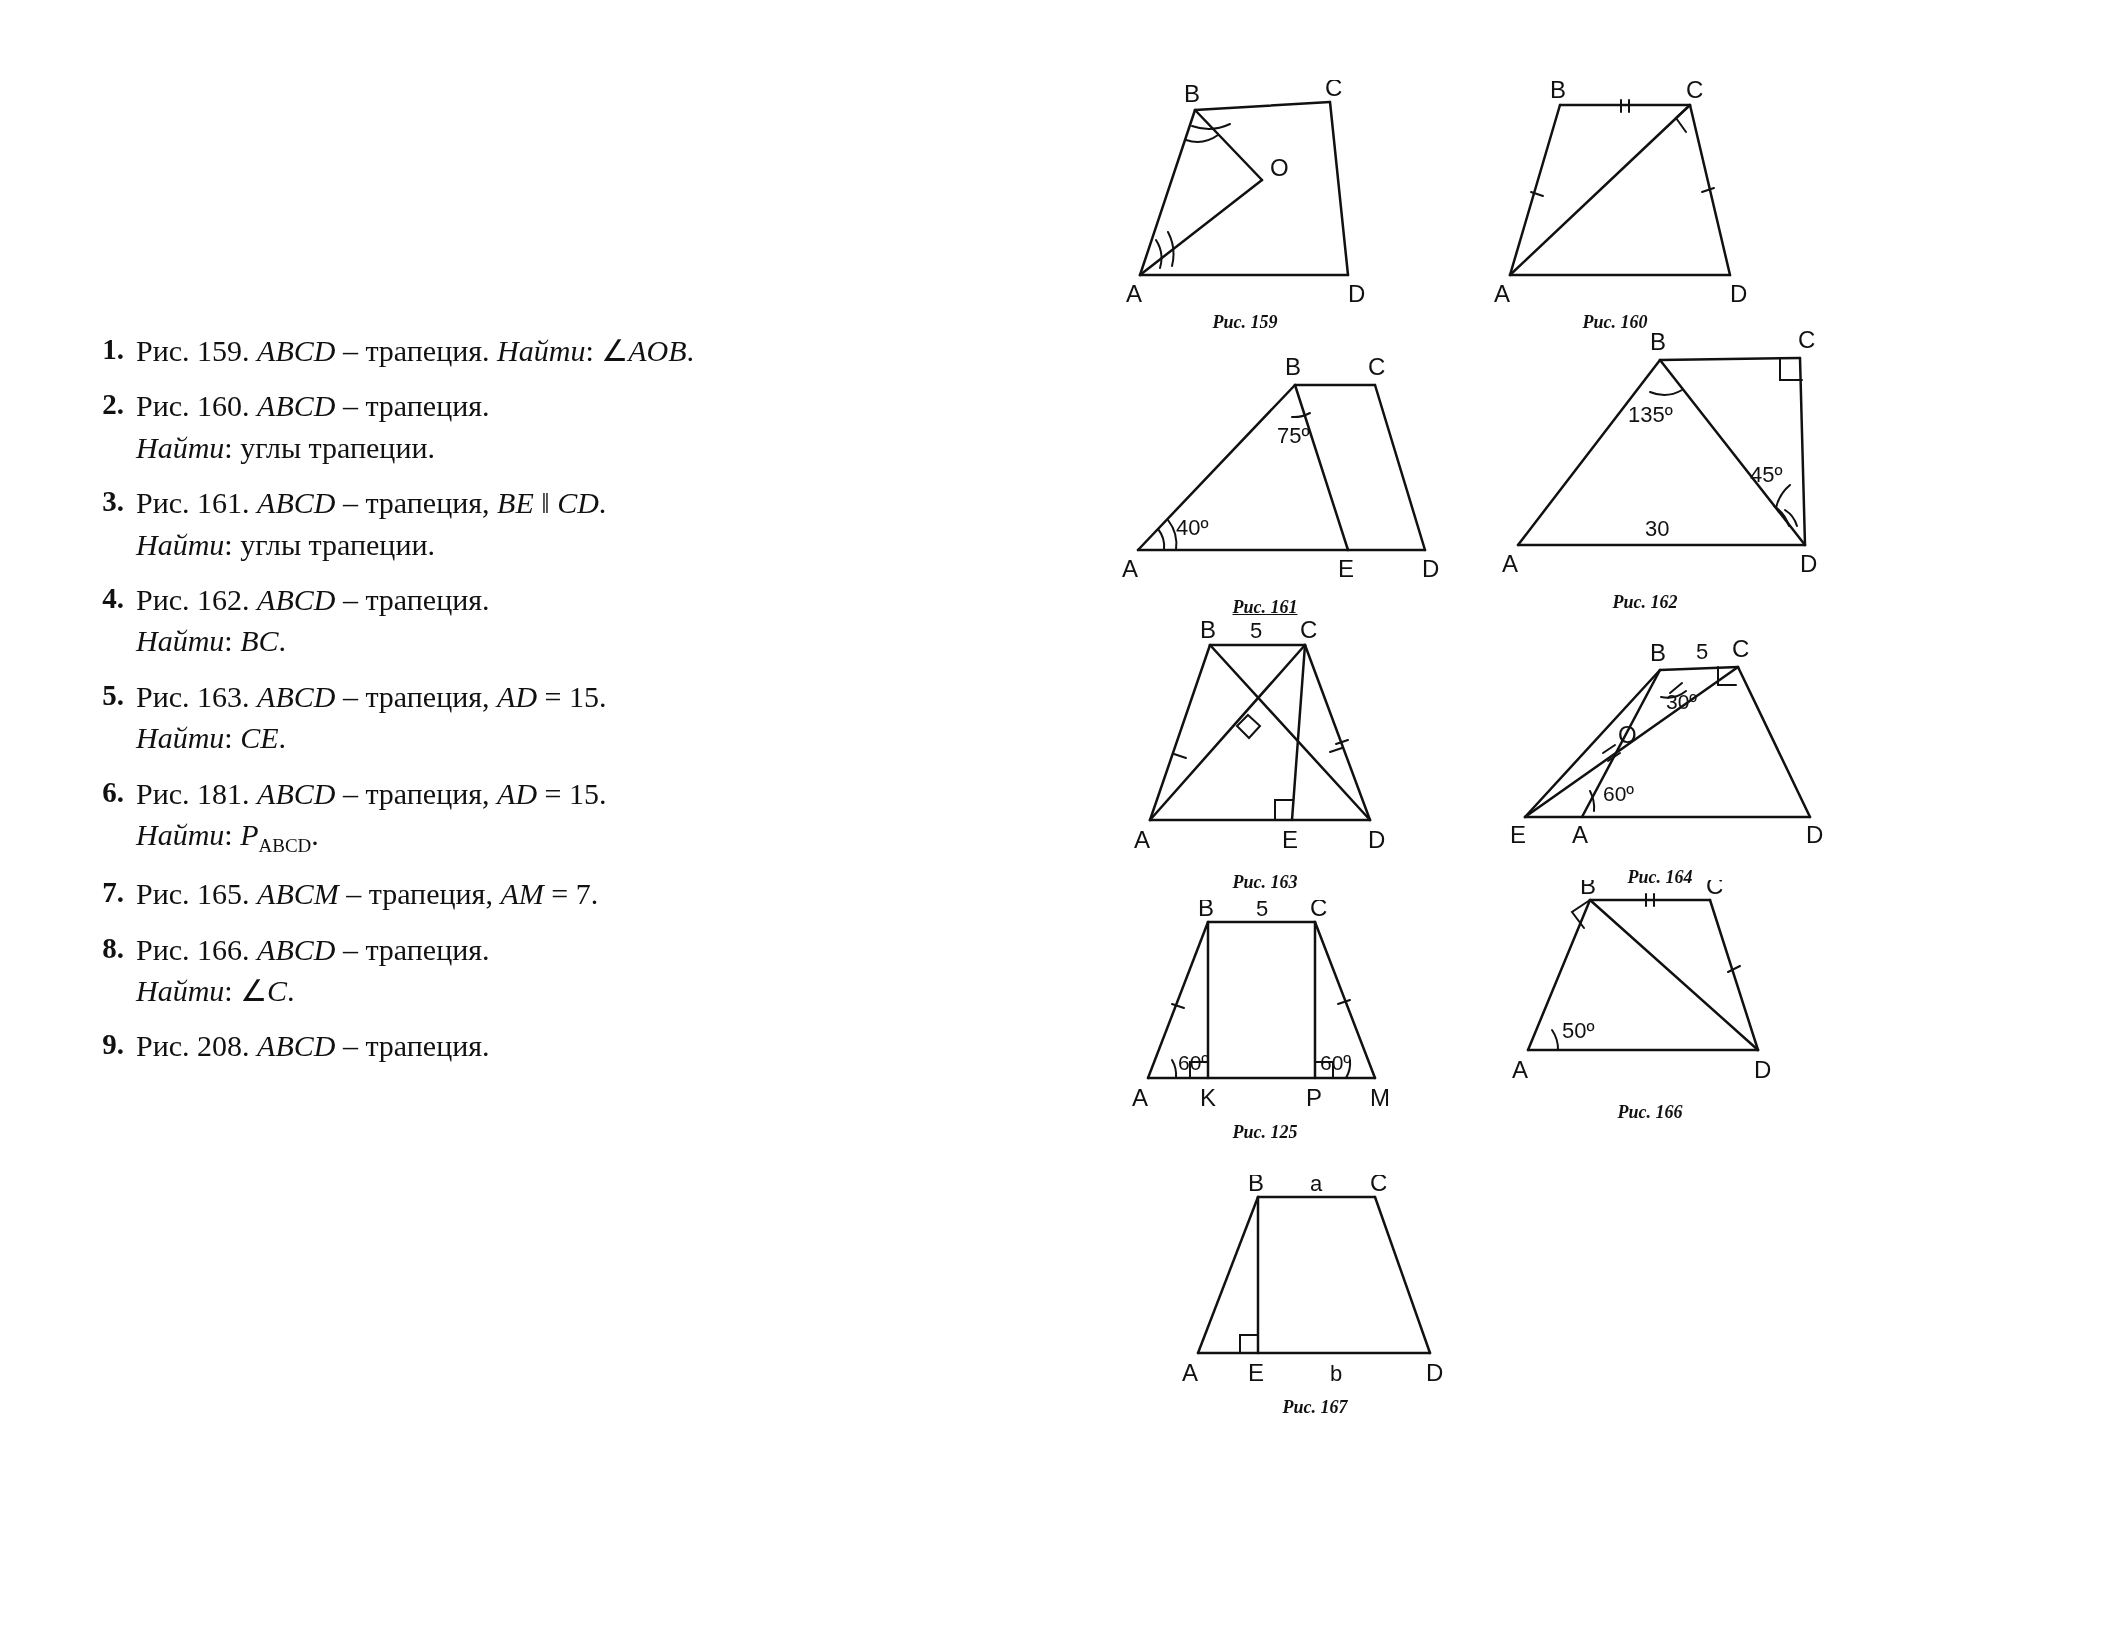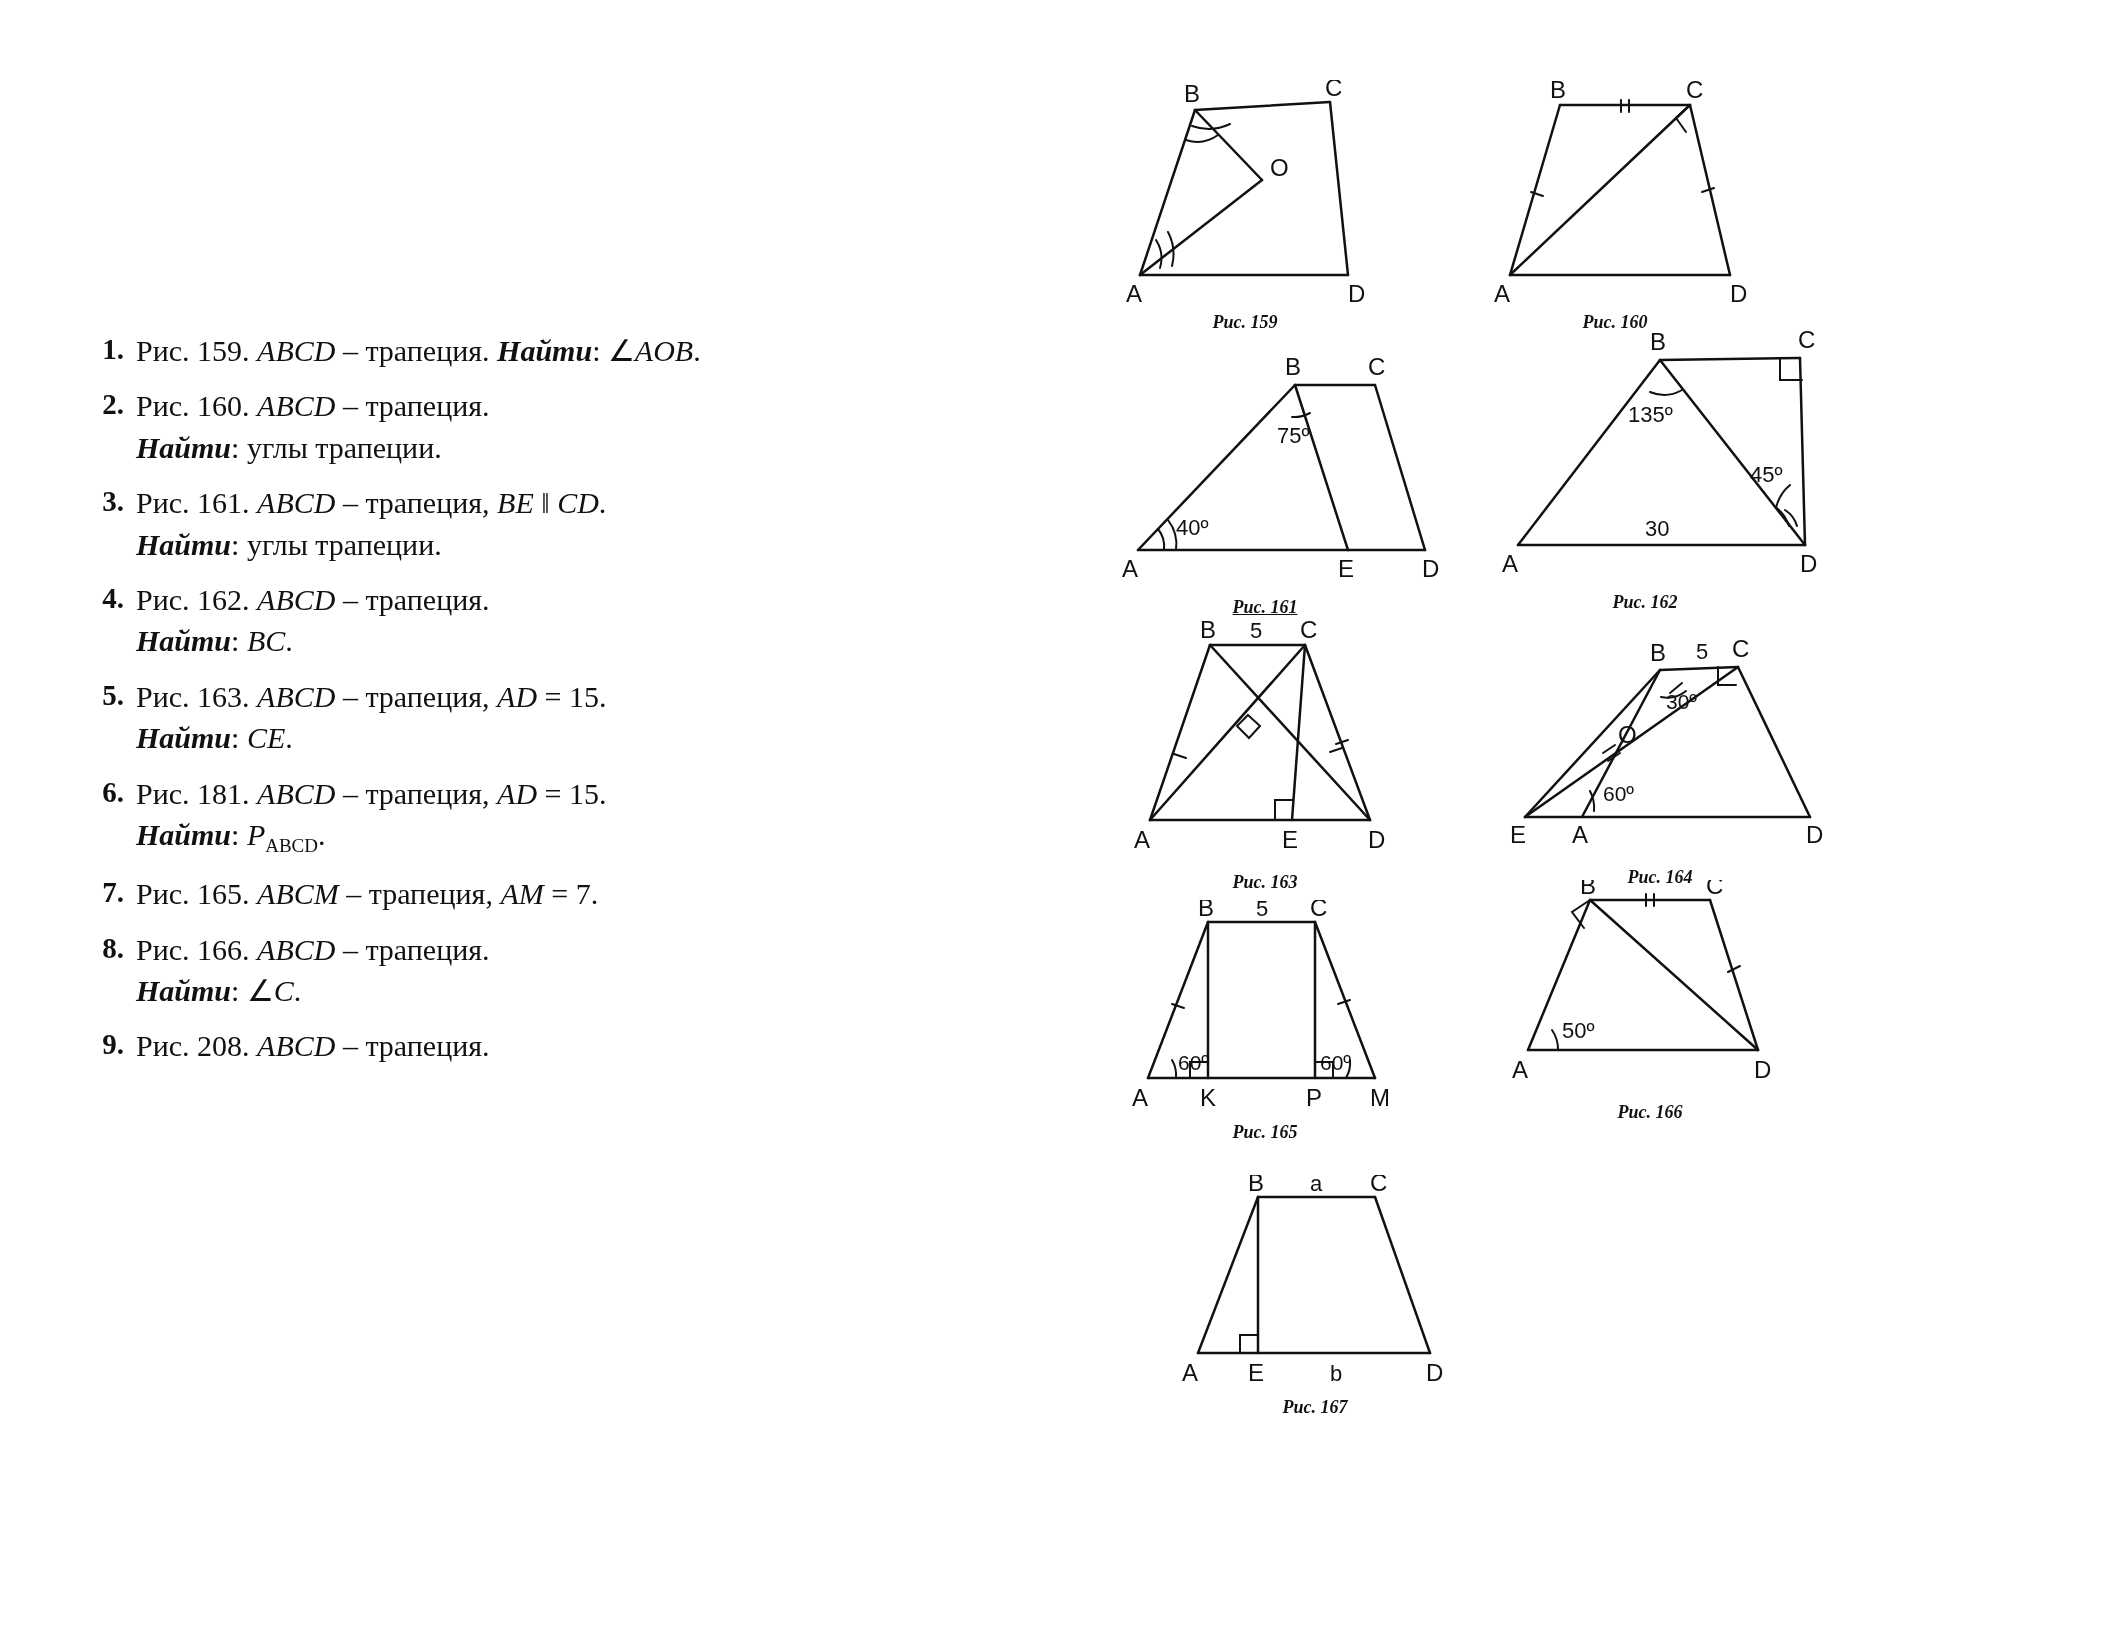--- a/index.html
+++ b/index.html
@@ -41,21 +41,21 @@
     text-align: right;
     padding-right: 12px;
     line-height: 1.32;
   }
   .task-body {
     font-size: 30px;
     line-height: 1.38;
   }
   .task-line { white-space: nowrap; }
   .it { font-style: italic; }
-  .bolditalic { font-style: italic; font-weight: bold; }
+  .bolditalic { font-style: italic; font-weight: normal; }
   .sub { font-size: 19px; vertical-align: sub; }
 
   
   #figures {
     position: absolute;
     left: 1120px;
     top: 80px;
     width: 960px;
     height: 1520px;
   }
@@ -325,21 +325,21 @@
           <text x="68" y="16">B</text>
           <text x="180" y="16">C</text>
           <text x="240" y="206">M</text>
           <text x="70" y="206">K</text>
           <text x="176" y="206">P</text>
           <text x="126" y="16" font-size="22">5</text>
           <text x="48" y="170" font-size="21">60º</text>
           <text x="190" y="170" font-size="21">60º</text>
         </g>
       </svg>
-      <div class="caption" style="width:270px;">Рис. 165</div>
+      <div class="caption" style="width:270px;">Рис. 125</div>
     </div>
 
     <div class="fig" style="left:390px; top:800px;">
       <svg width="340" height="220" viewBox="0 0 340 220">
         <g fill="none" stroke="#111" stroke-width="2.5" stroke-linecap="round">
           <path d="M18 170 L80 20"></path>
           <path d="M80 20 L200 20"></path>
           <path d="M200 20 L248 170"></path>
           <path d="M18 170 L248 170"></path>
           <path d="M80 20 L248 170"></path>

